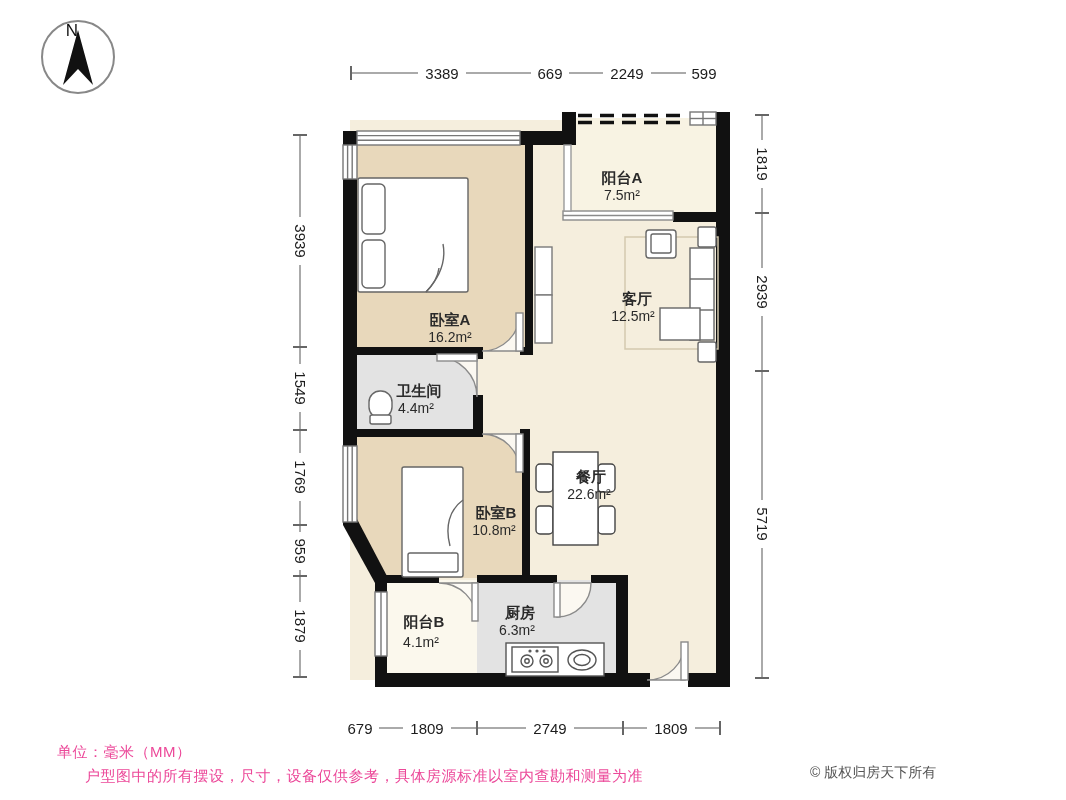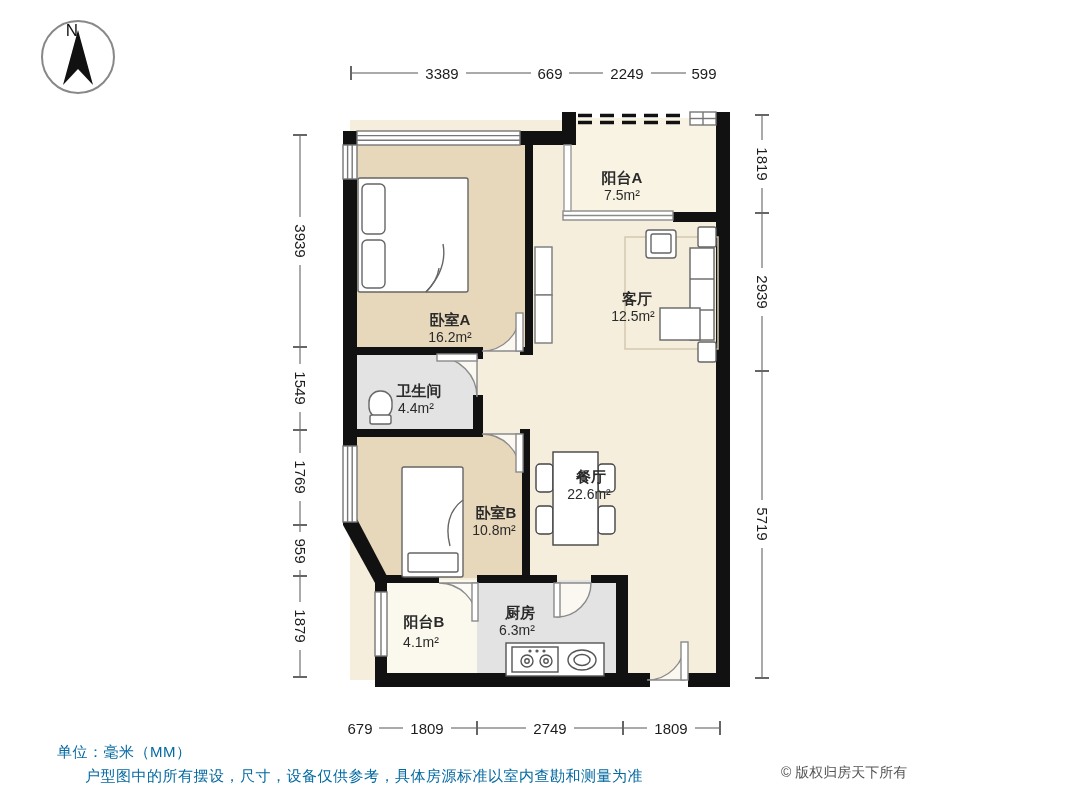--- a/index.html
+++ b/index.html
@@ -2,21 +2,21 @@
 <html><head>
 <meta charset="utf-8">
 <style>
   html,body{margin:0;padding:0;background:#ffffff;}
   body{width:1066px;height:800px;position:relative;font-family:"Liberation Sans","DejaVu Sans",sans-serif;}
   .stage{position:absolute;left:0;top:0;width:1066px;height:800px;}
   svg text{font-family:"Liberation Sans","DejaVu Sans",sans-serif;}
   .room-name{font-size:15px;font-weight:700;fill:#2a2a2a;}
   .room-area{font-size:14px;font-weight:400;fill:#2a2a2a;}
   .dim-text{font-size:15px;fill:#1c1c1c;}
-  .footer-line{position:absolute;font-size:15px;color:#0369a1;letter-spacing:.5px;}
+  .footer-line{position:absolute;font-size:15px;color:#ec4899;letter-spacing:.5px;}
   .copyright{position:absolute;font-size:14px;color:#555;}
 </style>
 </head>
 <body>
 
 <svg class="stage" viewBox="0 0 1066 800">
 
   <g>
     <circle cx="78" cy="57" r="36" fill="#ffffff" stroke="#888" stroke-width="2"></circle>
     <text x="72" y="36" font-size="17" fill="#111" text-anchor="middle">N</text>
@@ -294,13 +294,13 @@
       <text class="dim-text" x="360" y="728" text-anchor="middle" dominant-baseline="central">679</text>
       <text class="dim-text" x="427" y="728" text-anchor="middle" dominant-baseline="central">1809</text>
       <text class="dim-text" x="550" y="728" text-anchor="middle" dominant-baseline="central">2749</text>
       <text class="dim-text" x="671" y="728" text-anchor="middle" dominant-baseline="central">1809</text>
     </g>
   </g>
 </svg>
 
 <div class="footer-line" style="left:57px;top:743px;">单位：毫米（MM）</div>
 <div class="footer-line" style="left:57px;top:767px;margin-left:28px;">户型图中的所有摆设，尺寸，设备仅供参考，具体房源标准以室内查勘和测量为准</div>
-<div class="copyright" style="left:781px;top:764px;">© 版权归房天下所有</div>
+<div class="copyright" style="left:810px;top:764px;">© 版权归房天下所有</div>
 
 </body></html>

